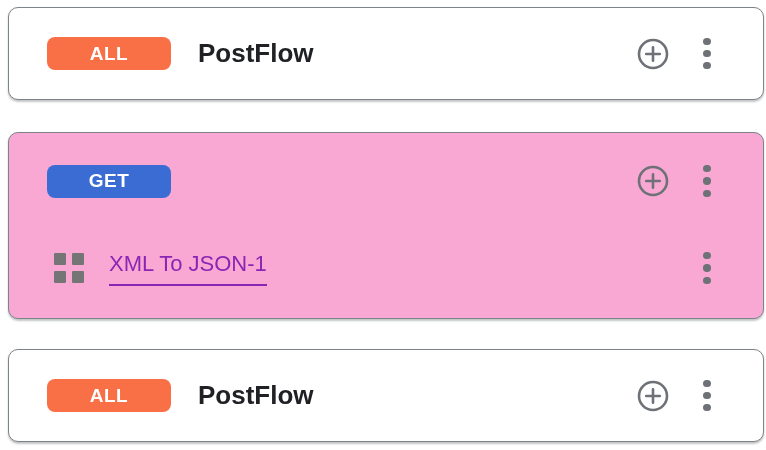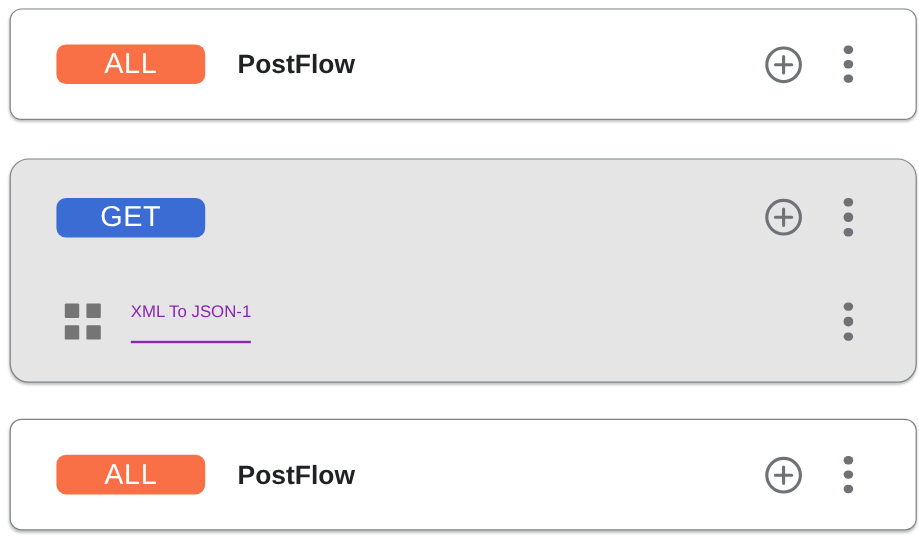--- a/index.html
+++ b/index.html
@@ -37,31 +37,31 @@
     padding: 0 44px 0 38px;
   }
   .card.h-large .flow-header { height: 96px; }
 
   .method-badge {
     box-sizing: border-box;
     width: 124px;
     height: 33px;
     border-radius: 8px;
     color: #ffffff;
-    font-size: 24px;
-    font-weight: 400;
+    font-size: 19px;
+    font-weight: 700;
     letter-spacing: 0.5px;
     display: flex;
     align-items: center;
     justify-content: center;
     flex: 0 0 auto;
   }
   .flow-title {
     margin-left: 27px;
-    font-size: 22px;
+    font-size: 26px;
     font-weight: 700;
     color: #202124;
     white-space: nowrap;
   }
   .spacer { flex: 1 1 auto; }
 
   .icon-btn {
     background: none;
     border: none;
     margin: 0;
@@ -97,25 +97,25 @@
     grid-template-columns: 12px 12px;
     grid-template-rows: 12px 12px;
     gap: 6px;
     cursor: grab;
     flex: 0 0 auto;
   }
   .drag-sq { background: #757575; border-radius: 1px; }
 
   .policy-link {
     margin-left: 25px;
-    font-size: 14px;
+    font-size: 22px;
     font-weight: 400;
     text-decoration: none;
     border-bottom: 2.5px solid currentColor;
-    padding-bottom: 17px;
+    padding-bottom: 7px;
     white-space: nowrap;
     cursor: pointer;
   }
 </style>
 </head>
 <body>
 
 <div class="stage">
 
   <section class="card h-small gap-after-lg">
@@ -132,21 +132,21 @@
         </span>
       </button>
       <button class="icon-btn kebab-btn">
         <span class="kebab-dot"></span>
         <span class="kebab-dot"></span>
         <span class="kebab-dot"></span>
       </button>
     </div>
   </section>
 
-  <section class="card h-large gap-after-md" style="background-color: #e5e5e5; border-radius: 16px;">
+  <section class="card h-large gap-after-md" style="background-color: #f9a8d4;">
     <div class="flow-header">
       <span class="method-badge" style="background-color: rgb(59, 108, 212);">GET</span>
       <span class="spacer"></span>
       <button class="icon-btn plus-btn">
         <span style="display:flex;">
           <svg width="32" height="32" viewBox="0 0 32 32">
             <circle cx="16" cy="16" r="14" fill="none" stroke="#6e7277" stroke-width="2.6"></circle>
             <path d="M16 9.2 V22.8 M9.2 16 H22.8" stroke="#6e7277" stroke-width="2.6" stroke-linecap="round"></path>
           </svg>
         </span>

